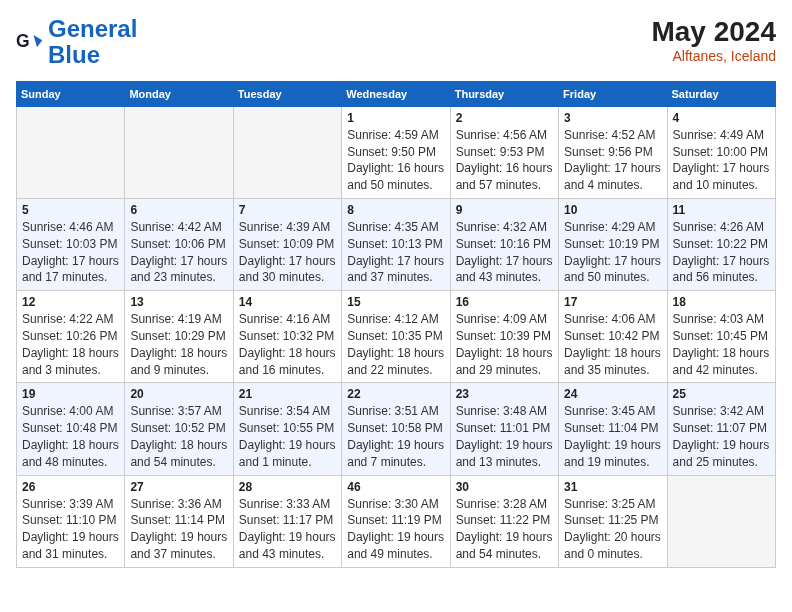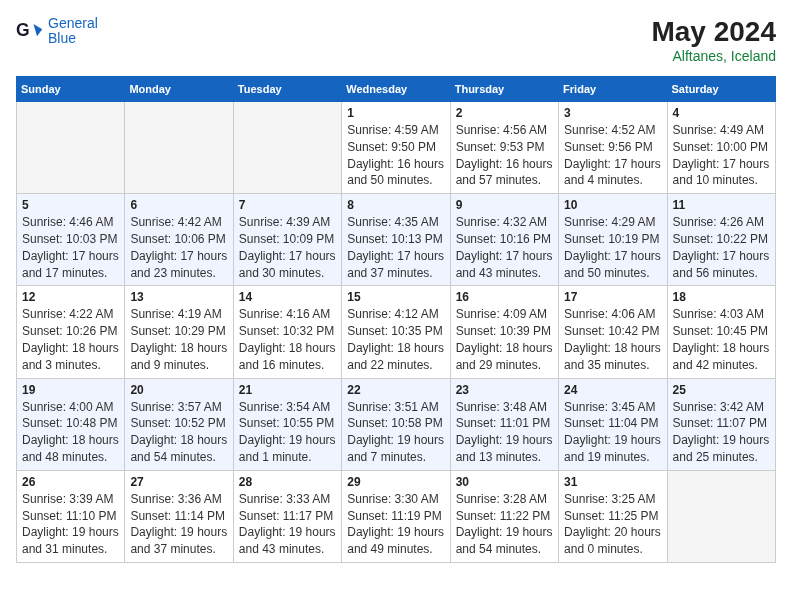--- a/index.html
+++ b/index.html
@@ -15,43 +15,43 @@
       justify-content: space-between;
       align-items: flex-start;
       margin-bottom: 12px;
     }
     .logo {
       display: flex;
       align-items: center;
       gap: 4px;
     }
     .logo-text {
-      font-size: 14px;
-      font-weight: normal;
+      font-size: 24px;
+      font-weight: bold;
       color: #1a1a2e;
       line-height: 1.1;
     }
     .logo-text span {
       color: #1565c0;
     }
     .logo-icon {
       width: 28px;
       height: 28px;
     }
     .title-block {
       text-align: right;
     }
     .month-year {
       font-size: 28px;
       font-weight: bold;
       color: #222;
     }
     .location {
       font-size: 14px;
-      color: #15803d;
+      color: #c2410c;
     }
     .calendar {
       width: 100%;
       border-collapse: collapse;
     }
     .calendar th {
       background: #1565c0;
       color: #fff;
       font-size: 11px;
       font-weight: bold;
@@ -320,21 +320,21 @@
 and 37 minutes.</div>
         </td>
         <td>
           <div class="day-num">28</div>
           <div class="day-info" style="white-space: pre-line;">Sunrise: 3:33 AM
 Sunset: 11:17 PM
 Daylight: 19 hours
 and 43 minutes.</div>
         </td>
         <td>
-          <div class="day-num">29</div>
+          <div class="day-num">46</div>
           <div class="day-info" style="white-space: pre-line;">Sunrise: 3:30 AM
 Sunset: 11:19 PM
 Daylight: 19 hours
 and 49 minutes.</div>
         </td>
         <td>
           <div class="day-num">30</div>
           <div class="day-info" style="white-space: pre-line;">Sunrise: 3:28 AM
 Sunset: 11:22 PM
 Daylight: 19 hours

